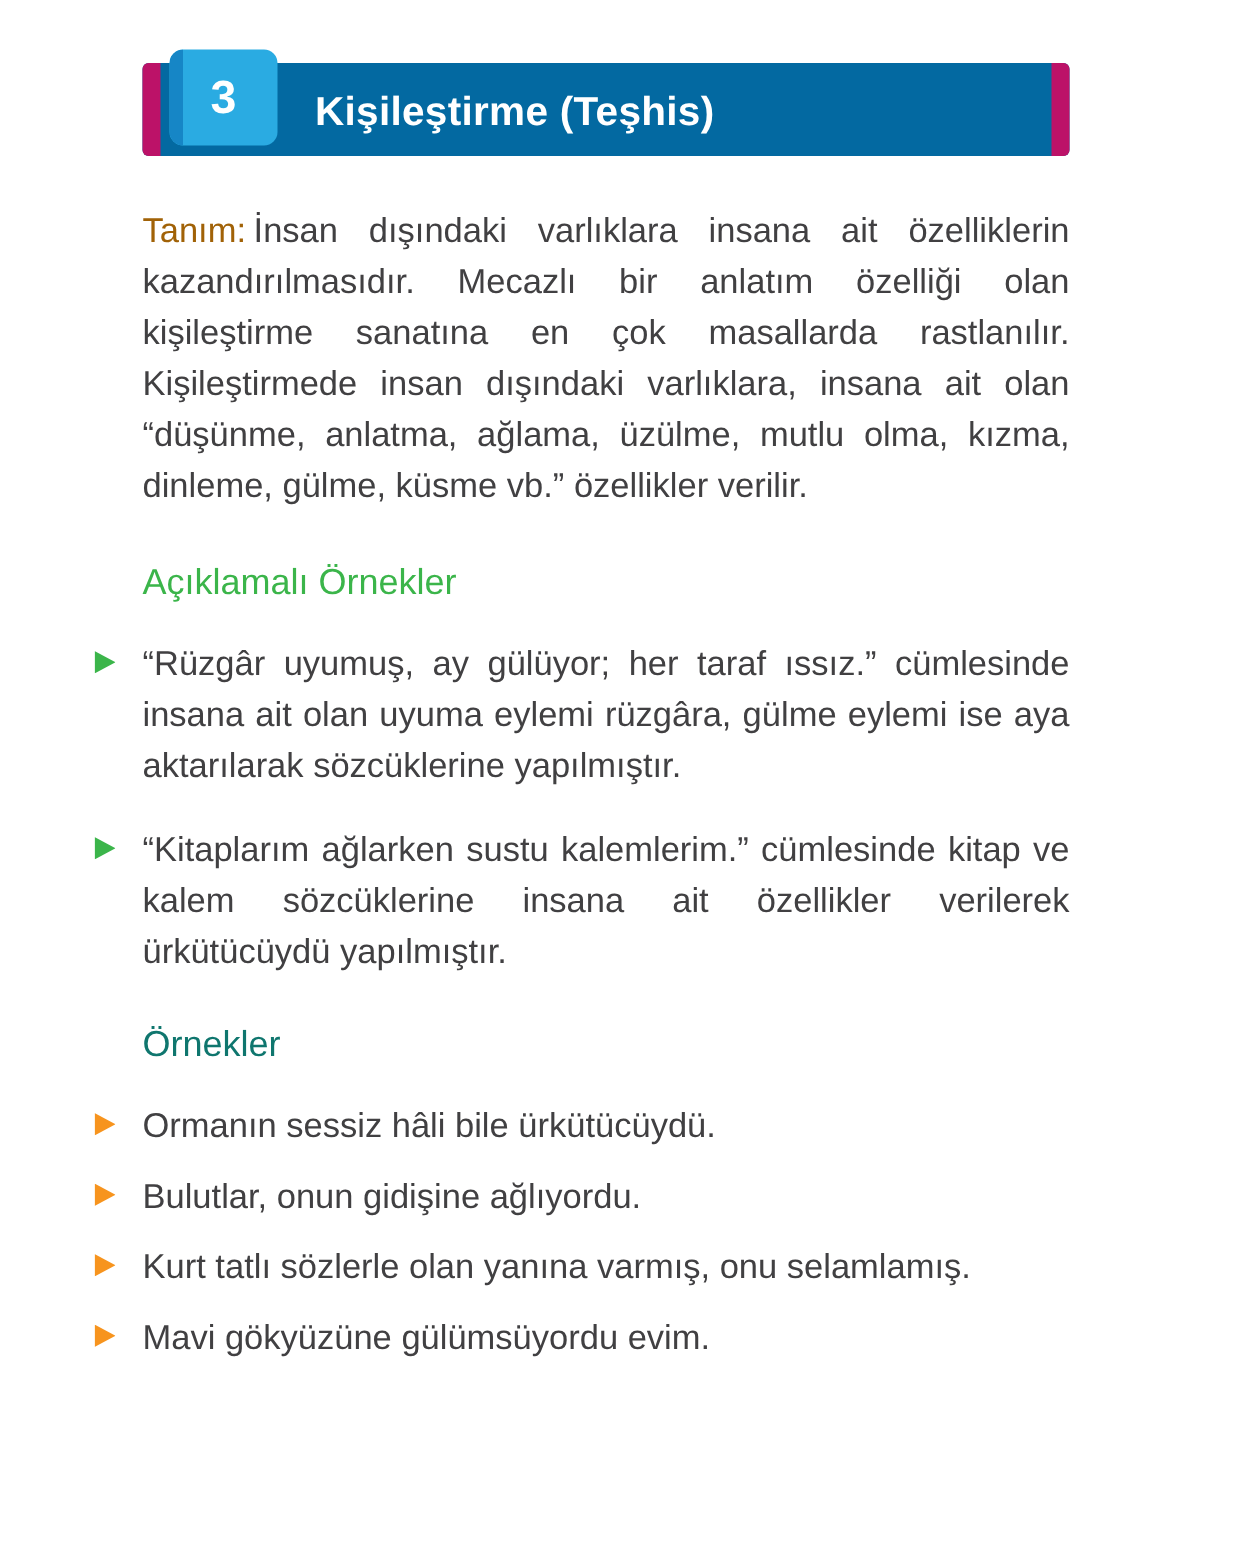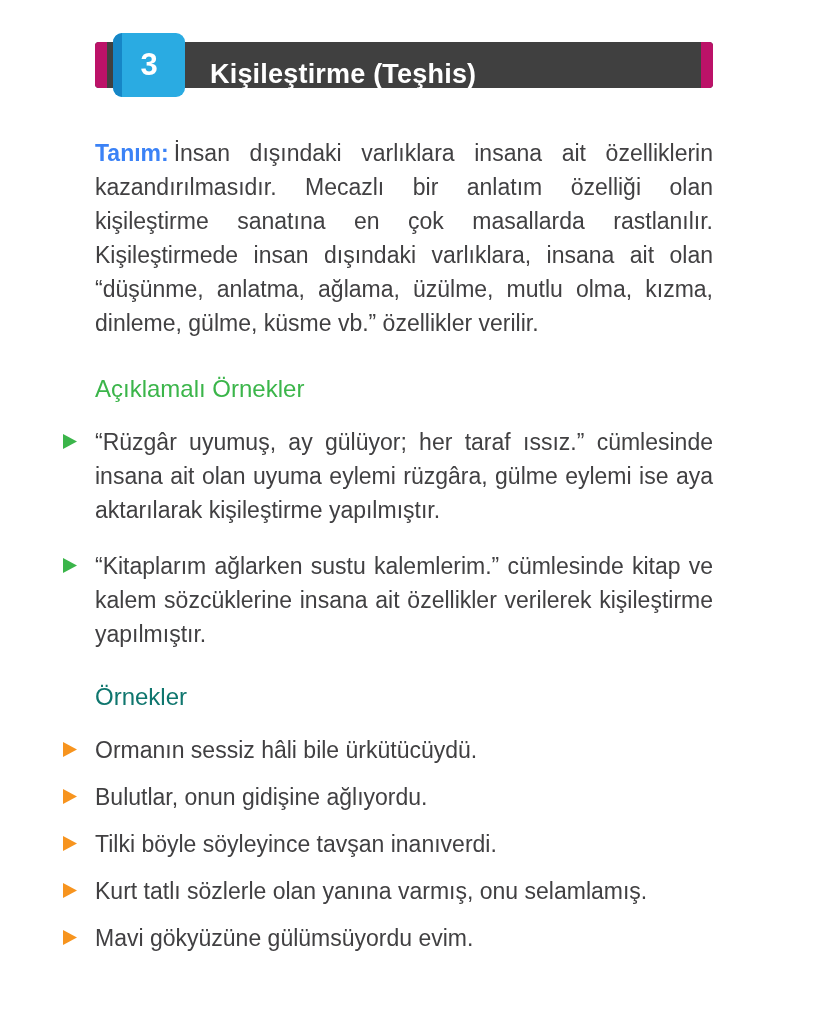--- a/index.html
+++ b/index.html
@@ -10,22 +10,22 @@
     background: #ffffff;
     font-family: "Liberation Sans", sans-serif;
     color: #414042;
     overflow: hidden;
   }
   .content { padding: 33px 115px 0 95px; }
 
   
   .banner { position: relative; height: 64px; }
   .banner-bar {
-    position: absolute; left: 0; right: 0; top: 9px; height: 46px;
-    background: #404040; border-radius: 4px;
+    position: absolute; left: 0; right: 0; top: 9px; height: 62px;
+    background: #0369a1; border-radius: 4px;
   }
   .banner-bar::before {
     content: ""; position: absolute; left: 0; top: 0; bottom: 0; width: 12px;
     background: #bc1268; border-radius: 4px 0 0 4px;
   }
   .banner-bar::after {
     content: ""; position: absolute; right: 0; top: 0; bottom: 0; width: 12px;
     background: #bc1268; border-radius: 0 4px 4px 0;
   }
   .banner-title {
@@ -43,21 +43,21 @@
     content: ""; position: absolute; left: 0; top: 0; bottom: 0; width: 9px;
     background: #1686c6; border-radius: 9px 0 0 9px;
   }
 
   
   .definition {
     margin-top: 39px;
     font-size: 23px; line-height: 34px;
     text-align: justify;
   }
-  .def-label { color: #3b82f6; font-weight: bold; margin-right: 5px; }
+  .def-label { color: #a16207; font-weight: normal; margin-right: 5px; }
 
   .section-heading { font-size: 24px; font-weight: normal; }
   .h-green  { color: #3bb54a; margin-top: 35px; }
   .h-orange { color: #0f766e; margin-top: 32px; }
 
   ul.blist { list-style: none; }
   ul.blist li {
     display: flex; align-items: flex-start;
     font-size: 23px; line-height: 34px;
   }
@@ -87,44 +87,40 @@
         <span>3</span>
       </div>
     </div>
 
     <p class="definition"><span class="def-label">Tanım:</span><span>İnsan dışındaki varlıklara insana ait özelliklerin kazandırılmasıdır. Mecazlı bir anlatım özelliği olan kişileştirme sanatına en çok masallarda rastlanılır. Kişileştirmede insan dışındaki varlıklara, insana ait olan “düşünme, anlatma, ağlama, üzülme, mutlu olma, kızma, dinleme, gülme, küsme vb.” özellikler verilir.</span></p>
 
     <h2 class="section-heading h-green">Açıklamalı Örnekler</h2>
     <ul class="blist explained">
       <li>
         <span class="arrow"></span>
-        <span class="li-text">“Rüzgâr uyumuş, ay gülüyor; her taraf ıssız.” cümlesinde insana ait olan uyuma eylemi rüzgâra, gülme eylemi ise aya aktarılarak kişileştirme yapılmıştır.</span>
+        <span class="li-text">“Rüzgâr uyumuş, ay gülüyor; her taraf ıssız.” cümlesinde insana ait olan uyuma eylemi rüzgâra, gülme eylemi ise aya aktarılarak sözcüklerine yapılmıştır.</span>
       </li>
       <li>
         <span class="arrow"></span>
-        <span class="li-text">“Kitaplarım ağlarken sustu kalemlerim.” cümlesinde kitap ve kalem sözcüklerine insana ait özellikler verilerek kişileştirme yapılmıştır.</span>
+        <span class="li-text">“Kitaplarım ağlarken sustu kalemlerim.” cümlesinde kitap ve kalem sözcüklerine insana ait özellikler verilerek ürkütücüydü yapılmıştır.</span>
       </li>
     </ul>
 
     <h2 class="section-heading h-orange">Örnekler</h2>
     <ul class="blist examples">
       <li>
         <span class="arrow"></span>
         <span class="li-text">Ormanın sessiz hâli bile ürkütücüydü.</span>
       </li>
       <li>
         <span class="arrow"></span>
         <span class="li-text">Bulutlar, onun gidişine ağlıyordu.</span>
       </li>
       <li>
         <span class="arrow"></span>
-        <span class="li-text">Tilki böyle söyleyince tavşan inanıverdi.</span>
-      </li>
-      <li>
-        <span class="arrow"></span>
         <span class="li-text">Kurt tatlı sözlerle olan yanına varmış, onu selamlamış.</span>
       </li>
       <li>
         <span class="arrow"></span>
         <span class="li-text">Mavi gökyüzüne gülümsüyordu evim.</span>
       </li>
     </ul>
 
   </div>
 </div>

